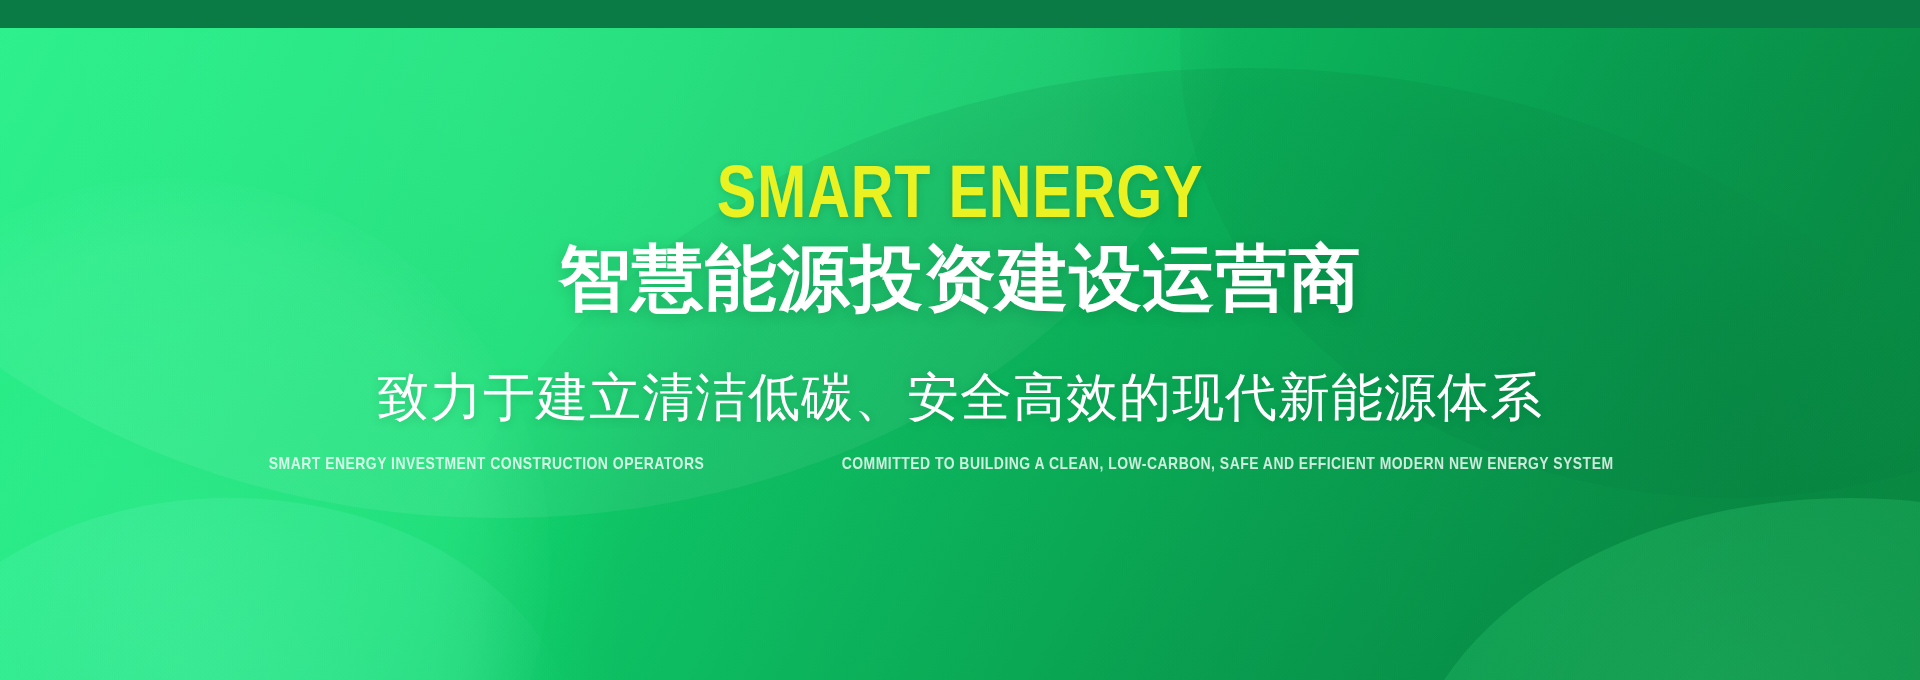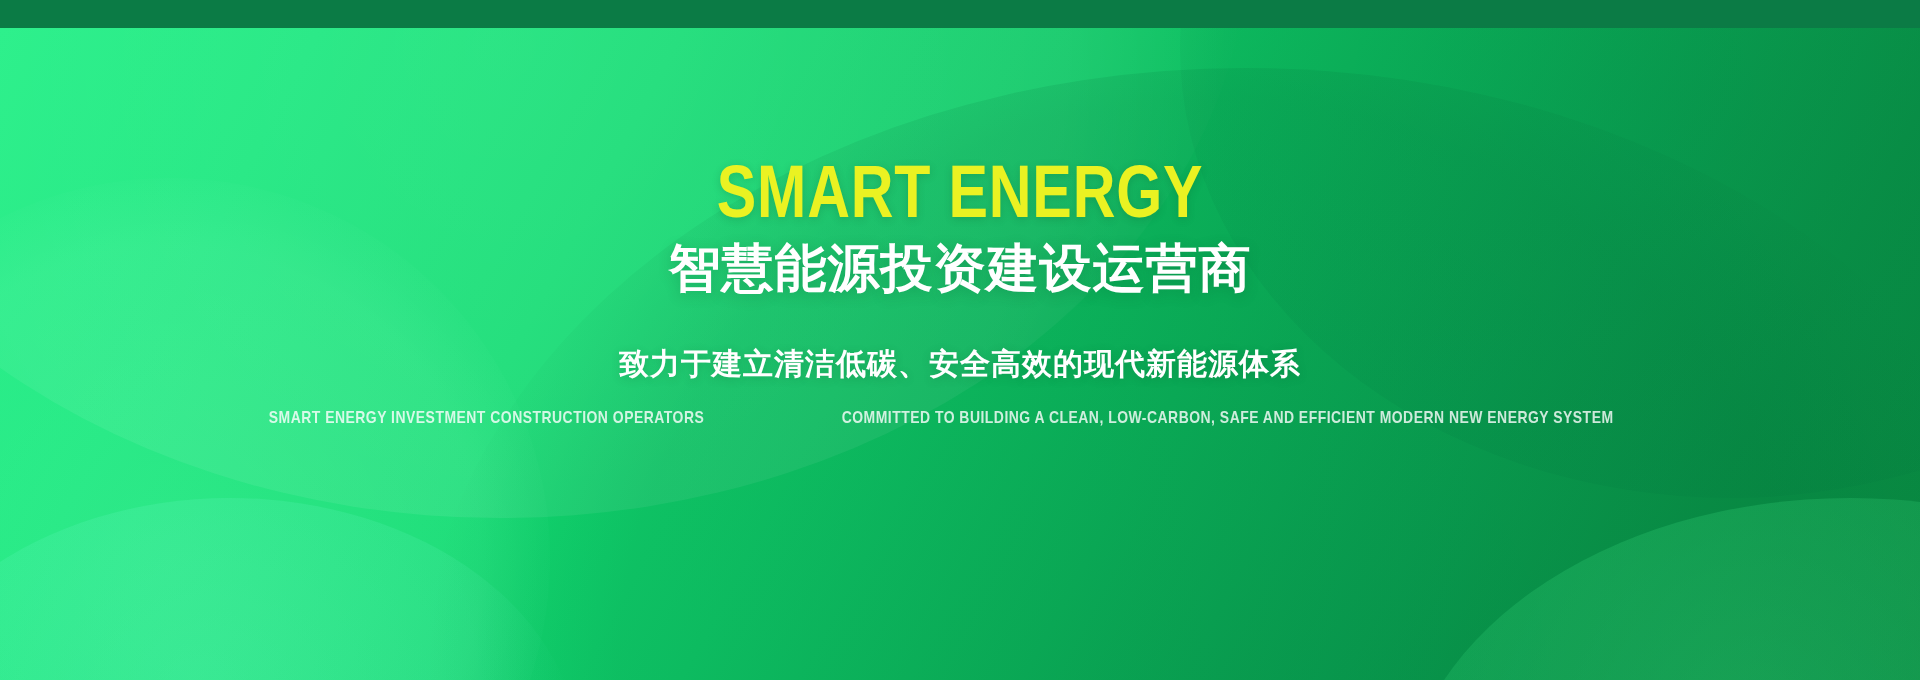--- a/index.html
+++ b/index.html
@@ -119,34 +119,34 @@
     font-weight: 700;
     letter-spacing: 1px;
     transform: scaleX(0.80);
     transform-origin: center center;
     white-space: nowrap;
     text-shadow: 0 2px 10px rgba(0,60,30,0.18);
   }
 
   .headline-cn {
     color: #FFFFFF;
-    font-size: 52px;
+    font-size: 72px;
     line-height: 1.05;
     font-weight: 700;
     letter-spacing: 1px;
     margin-top: 12px;
     white-space: nowrap;
     text-shadow: 0 3px 14px rgba(0,70,35,0.22);
   }
 
   .subhead-cn {
     color: #FFFFFF;
-    font-size: 30px;
+    font-size: 52px;
     line-height: 1.15;
-    font-weight: 700;
+    font-weight: 400;
     letter-spacing: 1px;
     margin-top: 52px;
     white-space: nowrap;
     text-shadow: 0 2px 10px rgba(0,70,35,0.20);
   }
 
   .fineprint {
     margin-top: 26px;
     display: flex;
     flex-direction: row;

